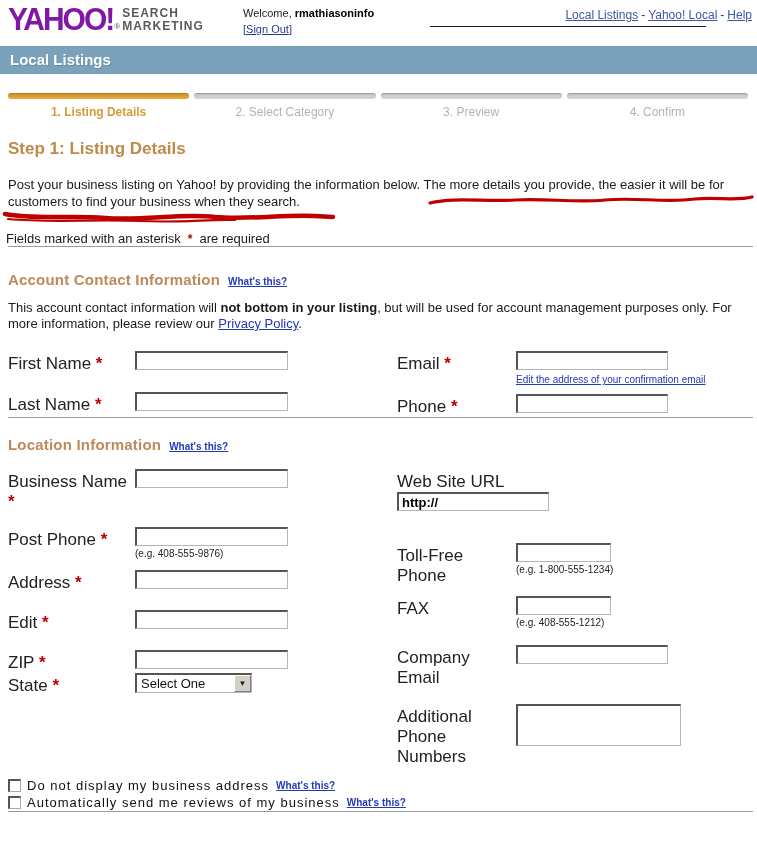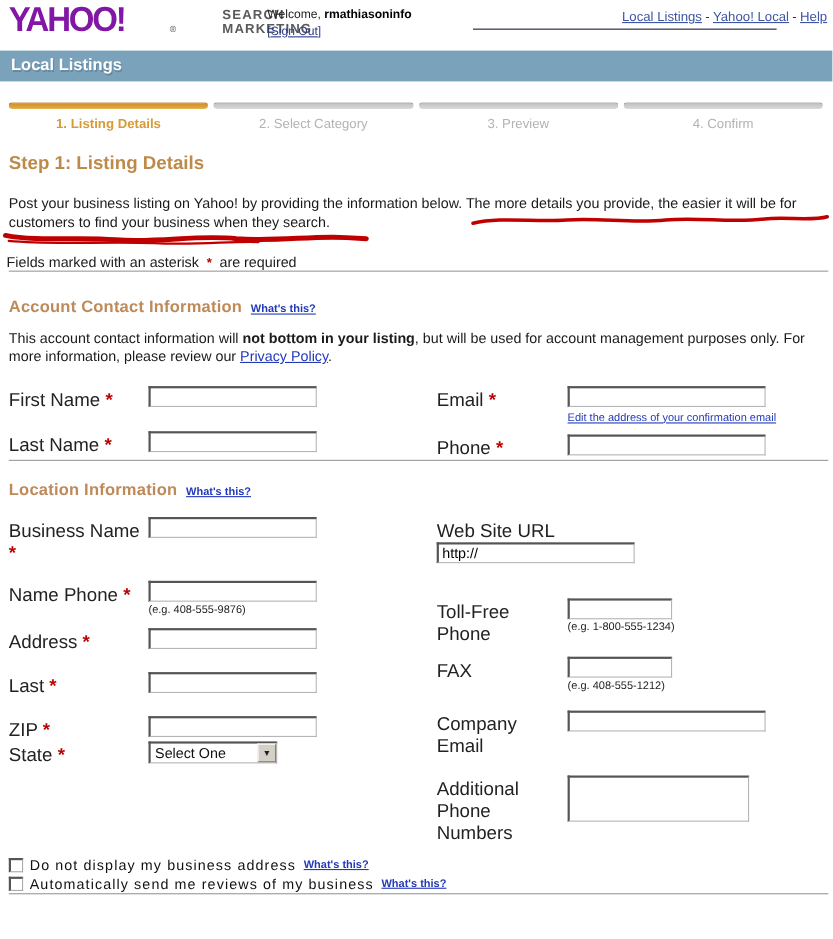--- a/index.html
+++ b/index.html
@@ -2,21 +2,21 @@
 <html><head>
 <meta charset="utf-8">
 <style>
   * { margin:0; padding:0; box-sizing:border-box; }
   html,body { background:#fff; }
   body { font-family:"Liberation Sans", sans-serif; color:#1a1a1a; }
   .page { position:relative; width:757px; height:854px; background:#fff; overflow:hidden; }
 
   
   .header { position:relative; height:46px; }
-  .logo { position:absolute; left:8px; top:4px; display:flex; align-items:flex-end; cursor:pointer;gap:40px; }
+  .logo { position:absolute; left:8px; top:4px; display:flex; align-items:flex-end; cursor:pointer; }
   .logo-yahoo { font-size:30px; font-weight:bold; color:#8217A5; letter-spacing:-2px; line-height:30px; transform:scaleY(1.05); }
   .logo-reg { font-size:8px; color:#555; margin:0 2px 3px 1px; }
   .logo-stack { display:flex; flex-direction:column; margin-bottom:1px; }
   .logo-stack span { font-size:12px; font-weight:bold; color:#5a5a5a; letter-spacing:1px; line-height:13px; }
   .welcome { position:absolute; left:243px; top:7px; font-size:11px; color:#222; }
   .welcome b { color:#000; }
   .signout-row { position:absolute; left:243px; top:23px; font-size:11px; color:#2B3A8C; }
   .signout-row a { color:#2B3A8C; text-decoration:underline; cursor:pointer; }
   .top-nav { position:absolute; right:5px; top:8px; font-size:12px; color:#333; }
   .top-nav a { color:#3D55A5; text-decoration:underline; cursor:pointer; }
@@ -56,21 +56,21 @@
 
   
   .form-cols { display:flex; align-items:flex-start; }
   .col-left { width:397px; padding-left:8px; }
   .col-right { width:352px; }
   .frow { display:flex; align-items:flex-start; }
   .flabel { width:127px; padding-top:3px; font-size:17px; color:#222; }
   .col-right .flabel { width:119px; }
   .inp { width:153px; height:19px; background:#fff; font-size:13px; font-family:"Liberation Sans",sans-serif;
          padding:1px 3px; border:1px solid #b5b5b5; border-top:2px solid #555; border-left:2px solid #555; }
-  .inp.w152 { width:180px; }
+  .inp.w152 { width:152px;font-weight:bold; }
   .inp.w95 { width:95px; }
   .hint { font-size:10px; color:#222; margin-top:2px; }
   .sub-link { display:block; font-size:10px; color:#2239B8; text-decoration:underline; margin-top:4px; cursor:pointer; }
   .fake-select { width:117px; height:20px; display:flex; background:#fff; cursor:pointer;
                  border:1px solid #b5b5b5; border-top:2px solid #555; border-left:2px solid #555; }
   .fs-text { flex:1; font-size:13px; padding:1px 0 0 4px; color:#111; overflow:hidden; }
   .fs-btn { width:17px; background:#D4D0C8; border:1px solid #808080; border-top:1px solid #fff; border-left:1px solid #fff;
             display:flex; align-items:center; justify-content:center; font-size:8px; color:#222; }
   textarea.ta { width:165px; height:42px; resize:none; background:#fff; font:13px "Liberation Sans",sans-serif;
                 padding:1px 3px; border:1px solid #b5b5b5; border-top:2px solid #555; border-left:2px solid #555; }
@@ -212,36 +212,36 @@
   <div class="form-cols loc-form">
     <div class="col-left">
       <div class="frow gap15">
         <div class="flabel">
           <span>Business Name</span> <span class="star">*</span>
         </div>
         <input class="inp" type="text" style="">
       </div>
       <div class="frow gap11">
         <div class="flabel">
-          <span>Name Phone</span> <span class="star">*</span>
+          <span>Post Phone</span> <span class="star">*</span>
         </div>
         <div>
           <input class="inp" type="text" style="">
           <div class="hint">(e.g. 408-555-9876)</div>
         </div>
       </div>
       <div class="frow gap17">
         <div class="flabel">
           <span>Address</span> <span class="star">*</span>
         </div>
         <input class="inp" type="text" style="">
       </div>
       <div class="frow gap17">
         <div class="flabel">
-          <span>Last</span> <span class="star">*</span>
+          <span>Edit</span> <span class="star">*</span>
         </div>
         <input class="inp" type="text" style="">
       </div>
       <div class="frow">
         <div class="flabel">
           <span>ZIP</span> <span class="star">*</span>
         </div>
         <input class="inp" type="text" style="">
       </div>
       <div class="frow gap17">

